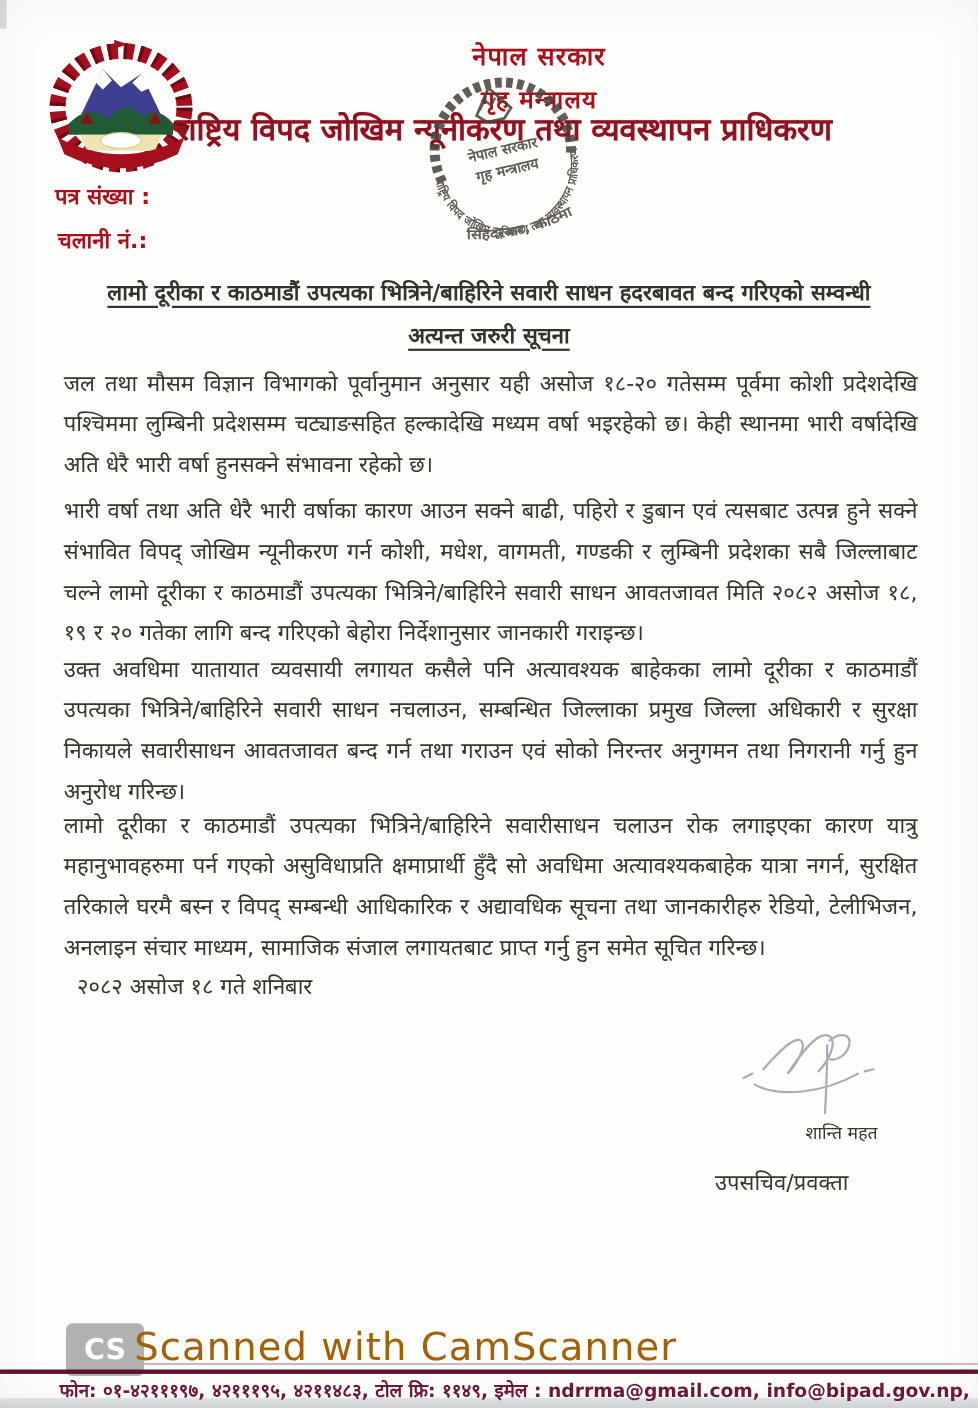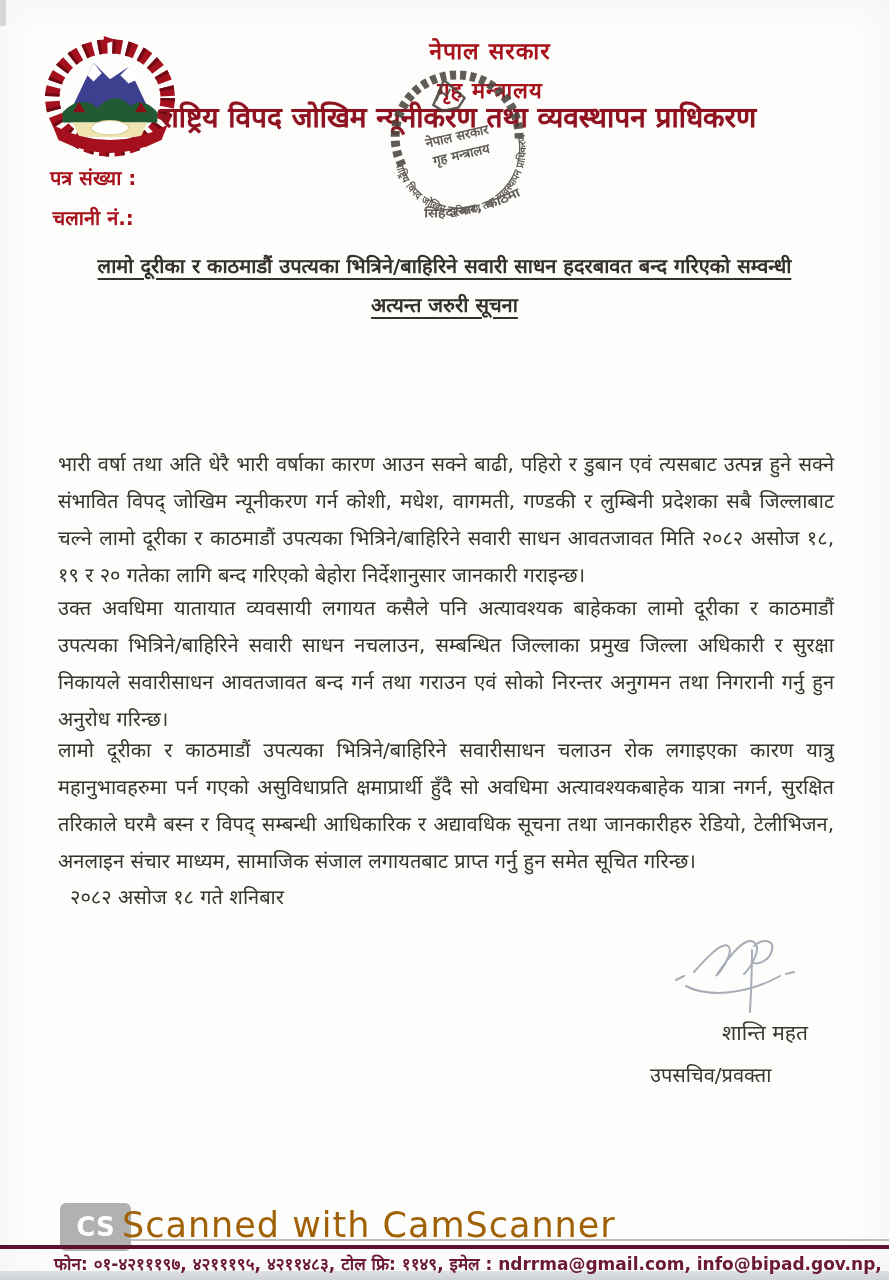--- a/index.html
+++ b/index.html
@@ -32,21 +32,21 @@
   .subject2{top:291px;font-size:20px;text-decoration:underline;text-underline-offset:5px;}
   .para{position:absolute;left:58px;width:776px;font-size:20px;line-height:37px;
         text-align:justify;color:#38342f;}
   .p1{top:330px;}
   .p2{top:446px;}
   .p3{top:590px;}
   .p4{top:732px;}
   .date-line{position:absolute;left:70px;top:883px;font-size:20px;color:#38342f;}
   .signature{position:absolute;left:668px;top:928px;width:150px;height:92px;}
   .sig-name{position:absolute;left:650px;top:1018px;width:230px;text-align:center;
-            font-size:21px;color:#3a362f;}
+            font-size:16px;color:#3a362f;}
   .sig-title{position:absolute;left:650px;top:1061px;width:240px;text-align:left;
              font-size:20px;color:#3a362f;}
   
   .cs-box{position:absolute;left:60px;top:1203px;width:71px;height:48px;background:#b1b1b1;
           border-radius:6px;color:#fff;font-weight:bold;font-size:26px;display:flex;
           align-items:center;justify-content:center;z-index:1;}
   .cs-text{position:absolute;left:122px;top:1205px;font-size:35px;color:#a16207;z-index:1;
            letter-spacing:1px;}
   .gray-rule{position:absolute;left:118px;top:1239px;width:771px;height:2px;background:#bfbfbf;}
   .maroon-rule{position:absolute;left:0;top:1245px;width:889px;height:4px;background:#5e1130;z-index:2;}
@@ -105,20 +105,21 @@
 
   <div class="refs">
     <div class="ref-line">पत्र संख्या :</div>
     <div class="ref-line">चलानी नं.:</div>
   </div>
 
 
   <div class="subject subject1">लामो दूरीका र काठमाडौं उपत्यका भित्रिने/बाहिरिने सवारी साधन हदरबावत बन्द गरिएको सम्वन्धी</div>
   <div class="subject subject2">अत्यन्त जरुरी सूचना</div>
 
+  <div class="para p1">जल तथा मौसम विज्ञान विभागको पूर्वानुमान अनुसार यही असोज १८-२० गतेसम्म पूर्वमा कोशी प्रदेशदेखि पश्चिममा लुम्बिनी प्रदेशसम्म चट्याङसहित हल्कादेखि मध्यम वर्षा भइरहेको छ।  केही स्थानमा भारी वर्षादेखि अति धेरै भारी वर्षा हुनसक्ने संभावना रहेको छ।</div>
   <div class="para p2">भारी वर्षा तथा अति धेरै भारी वर्षाका कारण आउन सक्ने बाढी, पहिरो र डुबान एवं त्यसबाट उत्पन्न हुने सक्ने संभावित विपद् जोखिम न्यूनीकरण गर्न कोशी, मधेश, वागमती, गण्डकी र लुम्बिनी प्रदेशका सबै जिल्लाबाट चल्ने लामो दूरीका र काठमाडौं उपत्यका भित्रिने/बाहिरिने सवारी साधन आवतजावत मिति २०८२ असोज १८, १९ र २० गतेका लागि बन्द गरिएको बेहोरा निर्देशानुसार जानकारी गराइन्छ।</div>
   <div class="para p3">उक्त अवधिमा यातायात व्यवसायी लगायत कसैले पनि अत्यावश्यक बाहेकका लामो दूरीका र काठमाडौं उपत्यका भित्रिने/बाहिरिने सवारी साधन नचलाउन, सम्बन्धित जिल्लाका प्रमुख जिल्ला अधिकारी र सुरक्षा निकायले सवारीसाधन आवतजावत बन्द गर्न तथा गराउन एवं सोको निरन्तर अनुगमन तथा निगरानी गर्नु हुन अनुरोध गरिन्छ।</div>
   <div class="para p4">लामो दूरीका र काठमाडौं उपत्यका भित्रिने/बाहिरिने सवारीसाधन चलाउन रोक लगाइएका कारण यात्रु महानुभावहरुमा पर्न गएको असुविधाप्रति क्षमाप्रार्थी हुँदै सो अवधिमा अत्यावश्यकबाहेक यात्रा नगर्न, सुरक्षित तरिकाले घरमै बस्न र विपद् सम्बन्धी आधिकारिक र अद्यावधिक सूचना तथा जानकारीहरु रेडियो, टेलीभिजन, अनलाइन संचार माध्यम, सामाजिक संजाल लगायतबाट प्राप्त गर्नु हुन समेत सूचित गरिन्छ।</div>
 
   <div class="date-line">२०८२ असोज १८ गते शनिबार</div>
 
   <svg class="signature" viewBox="0 0 150 92">
     <g fill="none" stroke="#99a0ad" stroke-width="2" stroke-linecap="round" opacity="0.85">
       <path d="M8,52 l8,-4"></path>
       <path d="M26,44 C40,28 54,14 60,18 C66,22 56,40 48,48 C60,30 76,8 86,14 C94,20 84,38 76,46"></path>

